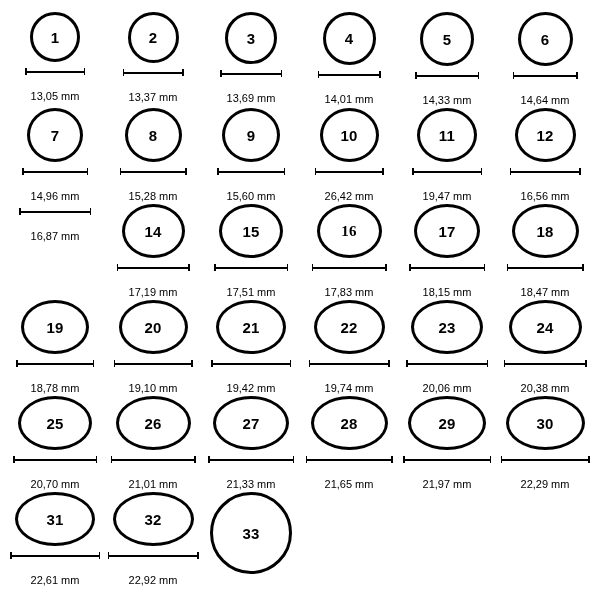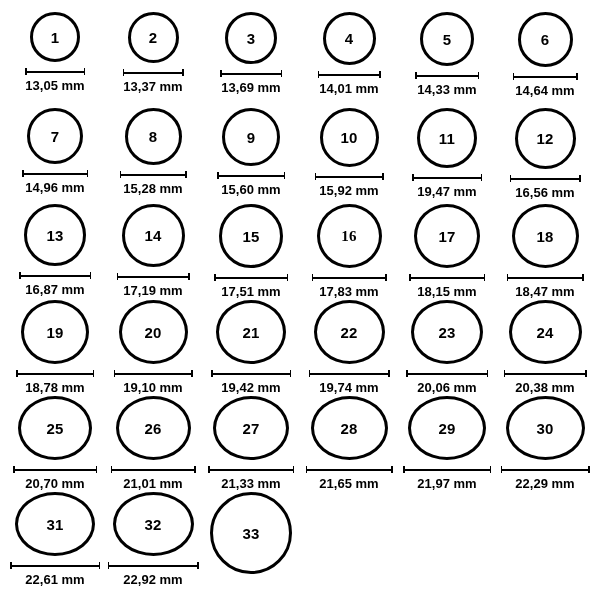--- a/index.html
+++ b/index.html
@@ -73,23 +73,23 @@
   .caliper .tick {
     position: absolute;
     top: 0;
     width: 1.5px;
     height: 7px;
     background: #000000;
   }
   .caliper .tick.left { left: 0; }
   .caliper .tick.right { right: 0; }
   .mm {
-    margin-top: 4px;
-    font-size: 13px;
-    font-weight: bold;
+    margin-top: 16px;
+    font-size: 11px;
+    font-weight: normal;
     line-height: 1;
     white-space: nowrap;
   }
 </style>
 </head>
 <body>
 
 <div id="chart">
   <div class="grid">
       <div class="cell">
@@ -212,21 +212,21 @@
       <div class="cell">
         <div class="ring" style="width: 59px; height: 59px;">
           <div class="ring-size">10</div>
         </div>
         <div class="measure">
           <div class="caliper" style="width: 69px;">
             <span class="bar"></span>
             <span class="tick left"></span>
             <span class="tick right"></span>
           </div>
-          <div class="mm">15,92 mm</div>
+          <div class="mm">26,42 mm</div>
         </div>
       </div>
       <div class="cell">
         <div class="ring" style="width: 60px; height: 60px; align-items: center;">
           <div class="ring-size">11</div>
         </div>
         <div class="measure">
           <div class="caliper" style="width: 70px;">
             <span class="bar"></span>
             <span class="tick left"></span>
@@ -242,23 +242,20 @@
         <div class="measure">
           <div class="caliper" style="width: 71px;">
             <span class="bar"></span>
             <span class="tick left"></span>
             <span class="tick right"></span>
           </div>
           <div class="mm">16,56 mm</div>
         </div>
       </div>
       <div class="cell">
-        <div class="ring" style="width: 62px; height: 62px;">
-          <div class="ring-size">13</div>
-        </div>
         <div class="measure">
           <div class="caliper" style="width: 72px;">
             <span class="bar"></span>
             <span class="tick left"></span>
             <span class="tick right"></span>
           </div>
           <div class="mm">16,87 mm</div>
         </div>
       </div>
       <div class="cell">

